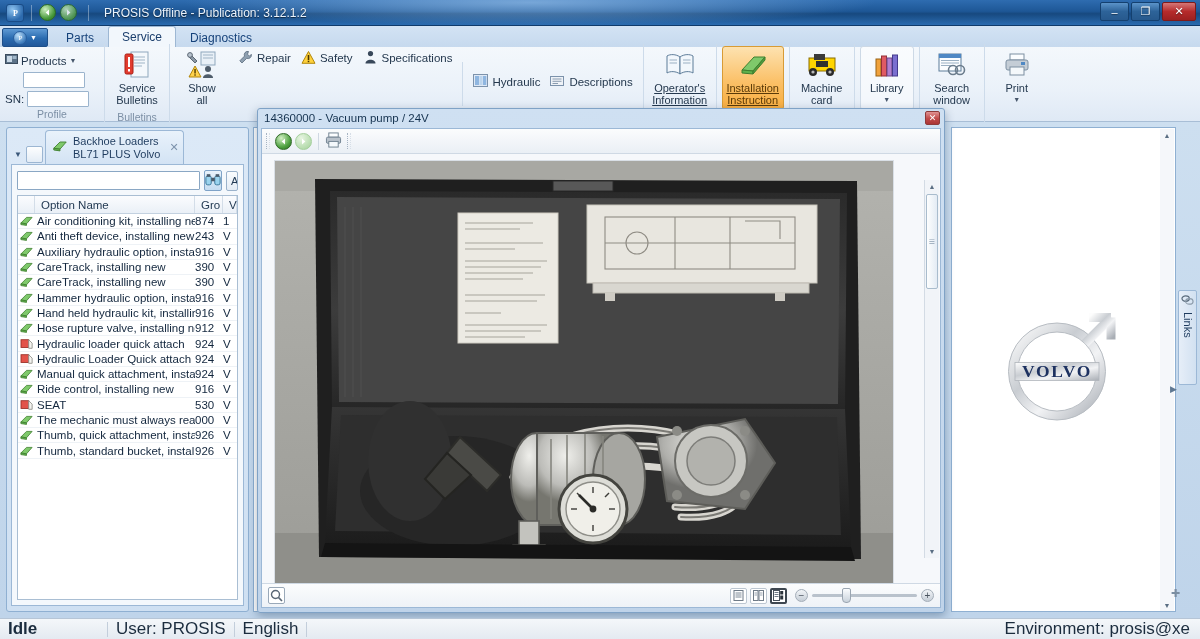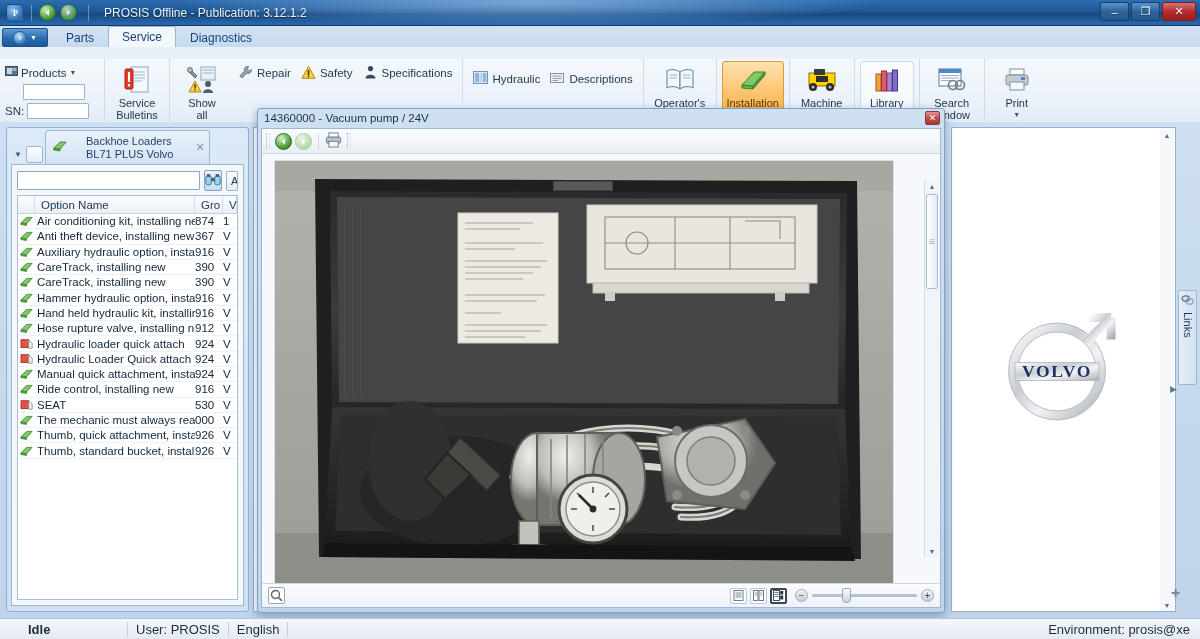--- a/index.html
+++ b/index.html
@@ -90,21 +90,21 @@
     border-color:#9db7d3;
     color:#1c3f6d;
     height:21px;
   }
 
   
   .ribbon {
     position:absolute; left:0; top:47px; width:1200px; height:75px;
     background: linear-gradient(#f4f8fc 0%, #eaf1f9 60%, #dfe9f5 100%);
     border-bottom:1px solid #a8bed6;
-    display:flex; align-items:flex-start;margin-top:12px;
+    display:flex; align-items:center;
   }
   .rgroup { position:relative; display:flex; flex-direction:column; padding:2px 5px 0 5px; }
   .rgroup + .rgroup { border-left:1px solid #cddbea; }
   .rgroup .gbody { flex:1; display:flex; align-items:flex-start; gap:4px; }
   .rgroup .glabel {
     height:14px; text-align:center; color:#7c8fa5; font-size:10.5px; line-height:14px;
   }
   .big-btn {
     width:54px; display:flex; flex-direction:column; align-items:center;
     padding:3px 2px; border:1px solid transparent; border-radius:3px;
@@ -146,21 +146,21 @@
     width:14px;height:15px;margin-bottom:2px;margin-right:1px;
     display:flex;align-items:center;justify-content:center;
     color:#3b587a; font-size:8px;
   }
   .lp-squarebtn{
     width:17px;height:17px;margin-bottom:1px;margin-right:2px;
     border:1px solid #9cb6d2; border-radius:2px;
     background:linear-gradient(#fdfefe,#e3ecf6);
   }
   .lp-tab {
-    display:flex; align-items:center; gap:18px;
+    display:flex; align-items:center; gap:5px;
     background: linear-gradient(#e9f2fb, #d3e3f4);
     border:1px solid #9cb8d6; border-bottom:none;
     border-radius:4px 4px 0 0;
     padding:2px 4px 2px 6px; height:34px;
   }
   .lp-tab .t-txt { font-size:11px; color:#1e3b5e; line-height:13px; }
   .lp-tab .t-x { color:#7d93ac; font-size:11px; margin-left:4px; }
   .lp-inner {
     position:absolute; left:4px; top:36px; right:4px; bottom:5px;
     background:#f4f8fc; border:1px solid #9cb8d6;
@@ -309,21 +309,21 @@
     position:absolute; left:30px; top:-6px; width:9px; height:15px;
     background: linear-gradient(#fafcfe,#c9d2db);
     border:1px solid #9aa5b1; border-radius:2px 2px 4px 4px;
   }
 
   
   .statusbar {
     position:absolute; left:0; bottom:0; width:1200px; height:21px;
     background: linear-gradient(#f4f7fa,#e4eaf1);
     border-top:1px solid #b6c5d6;
-    display:flex; align-items:center; font-size:13px; color:#1b2c3e;padding-left:20px;
+    display:flex; align-items:center; font-size:17px; color:#1b2c3e;
   }
   .sb-cell { padding:0 8px; height:15px; display:flex; align-items:center; border-right:1px solid #c3cedb;}
   .sb-idle { font-weight:bold; width:108px; border-right:1px solid #c3cedb;}
   .sb-right { margin-left:auto; padding-right:10px; }
 </style>
 </head>
 <body>
 
 <div id="app">
 
@@ -674,21 +674,21 @@
                 <div class="vv">1</div>
               </div>
               <div class="lrow">
                 <div class="g">
                   <svg width="15" height="12" viewBox="0 0 18 15">
                     <path d="M2 10 L9 3 L16 3 L9 11 Z" fill="#7fc96b" stroke="#3f7f2f"></path>
                     <path d="M2 10 L9 11 L9 13 L2 12 Z" fill="#5fb14c" stroke="#3f7f2f"></path>
                   </svg>
                 </div>
                 <div class="nm">Anti theft device, installing new</div>
-                <div class="gr">367</div>
+                <div class="gr">243</div>
                 <div class="vv">V</div>
               </div>
               <div class="lrow">
                 <div class="g">
                   <svg width="15" height="12" viewBox="0 0 18 15">
                     <path d="M2 10 L9 3 L16 3 L9 11 Z" fill="#7fc96b" stroke="#3f7f2f"></path>
                     <path d="M2 10 L9 11 L9 13 L2 12 Z" fill="#5fb14c" stroke="#3f7f2f"></path>
                   </svg>
                 </div>
                 <div class="nm">Auxiliary hydraulic option, installing new</div>

